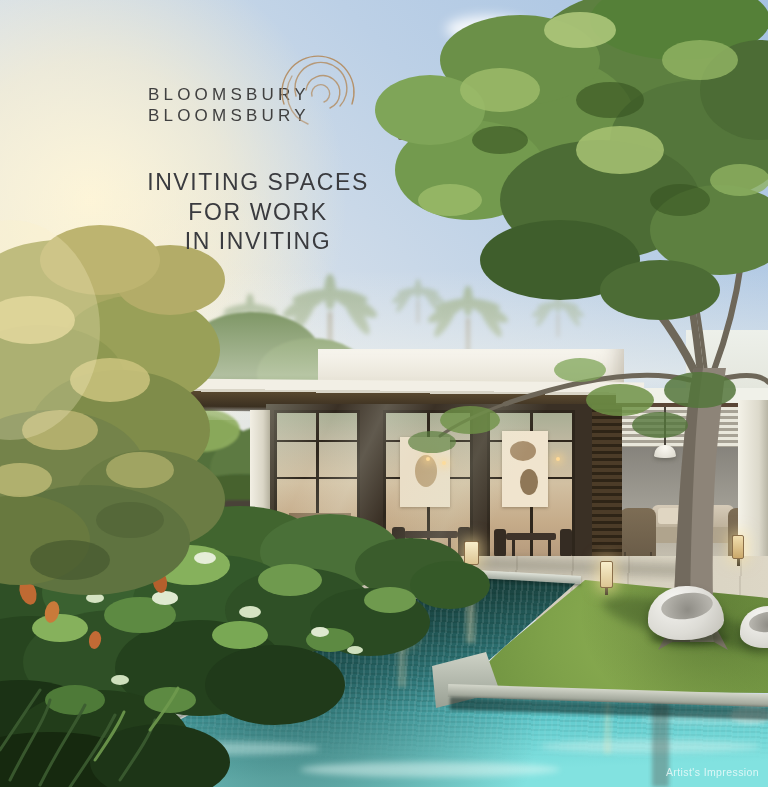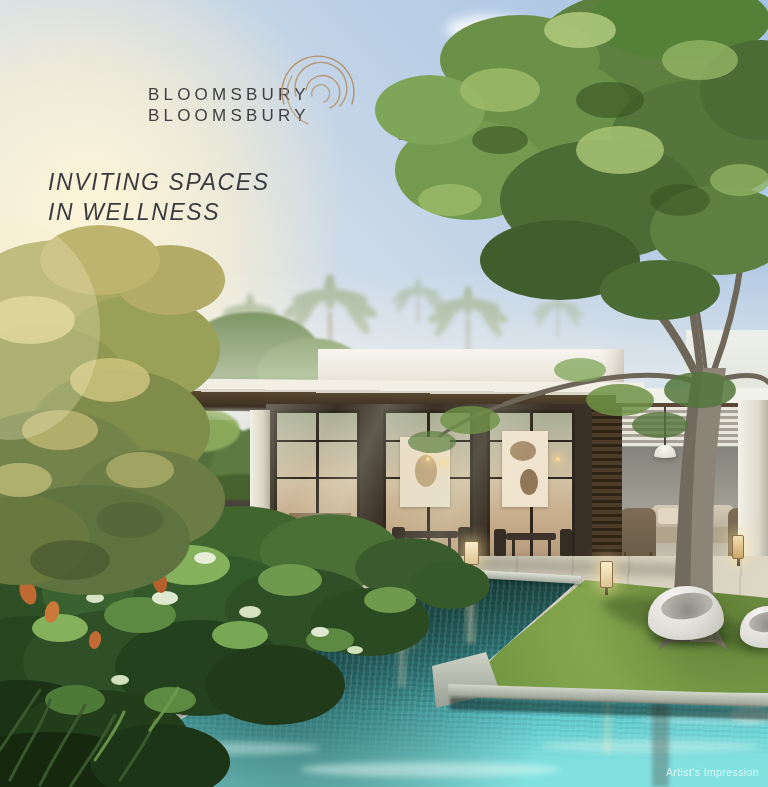--- a/index.html
+++ b/index.html
@@ -86,21 +86,21 @@
   
   .egg{background:radial-gradient(circle at 35% 25%,#f6f5f2,#dddcd6 55%,#bebcb4);box-shadow:0 6px 8px rgba(20,35,12,.35);}
   .egg-hollow{position:absolute;border-radius:50%;background:radial-gradient(circle at 50% 65%,#8e8c85,#b5b3ac 75%);transform:rotate(-8deg);}
   .lantern-body{background:linear-gradient(180deg,#f8eecb,#dcc593);border:1px solid #8a6f4a;border-radius:2px;box-shadow:0 0 14px 4px rgba(255,230,160,.55);}
   .lantern-post{background:#3c3426;}
 
   
   .logo{left:148px;top:84px;color:#404040;font-family:Liberation Sans, sans-serif;}
   .logo-line{font-size:17px;letter-spacing:4.2px;line-height:21px;white-space:nowrap;}
   .logo-swirl{left:272px;top:46px;width:92px;height:92px;}
-  .headline{left:48px;top:168px;width:420px;text-align:left;color:#3a3b3f;font-size:23px;line-height:29.5px;letter-spacing:1.6px;font-weight:500;font-style:italic;}
+  .headline{left:48px;top:168px;width:420px;text-align:center;color:#3a3b3f;font-size:23px;line-height:29.5px;letter-spacing:1.6px;font-weight:500;}
   .watermark{right:9px;bottom:9px;color:rgba(255,255,255,.72);font-size:10.5px;letter-spacing:.4px;}
   svg.layer{position:absolute;inset:0;width:768px;height:787px;}
 </style>
 </head>
 <body>
 
 <div class="canvas">
 
   <div class="abs sky"></div>
   <div class="abs sun-glow"></div>
@@ -405,17 +405,18 @@
     <g fill="none" stroke="#b5926b" stroke-width="1.4" stroke-linecap="round">
       <path d="M12,58 A36,36 0 1 1 80,58"></path>
       <path d="M20,30 A33,33 0 0 0 36,78" opacity=".7"></path>
       <path d="M24,50 A26,26 0 1 1 68,60" opacity=".9"></path>
       <path d="M34,44 A17,17 0 1 1 58,62" opacity=".9"></path>
       <path d="M40,50 A9,9 0 1 1 52,56" opacity=".8"></path>
     </g>
   </svg>
   <div class="abs headline">
     <div>INVITING SPACES</div>
-    <div>IN WELLNESS</div>
+    <div>FOR WORK</div>
+    <div>IN INVITING</div>
   </div>
 
   <div class="abs watermark">Artist's Impression</div>
 </div>
 
 </body></html>

